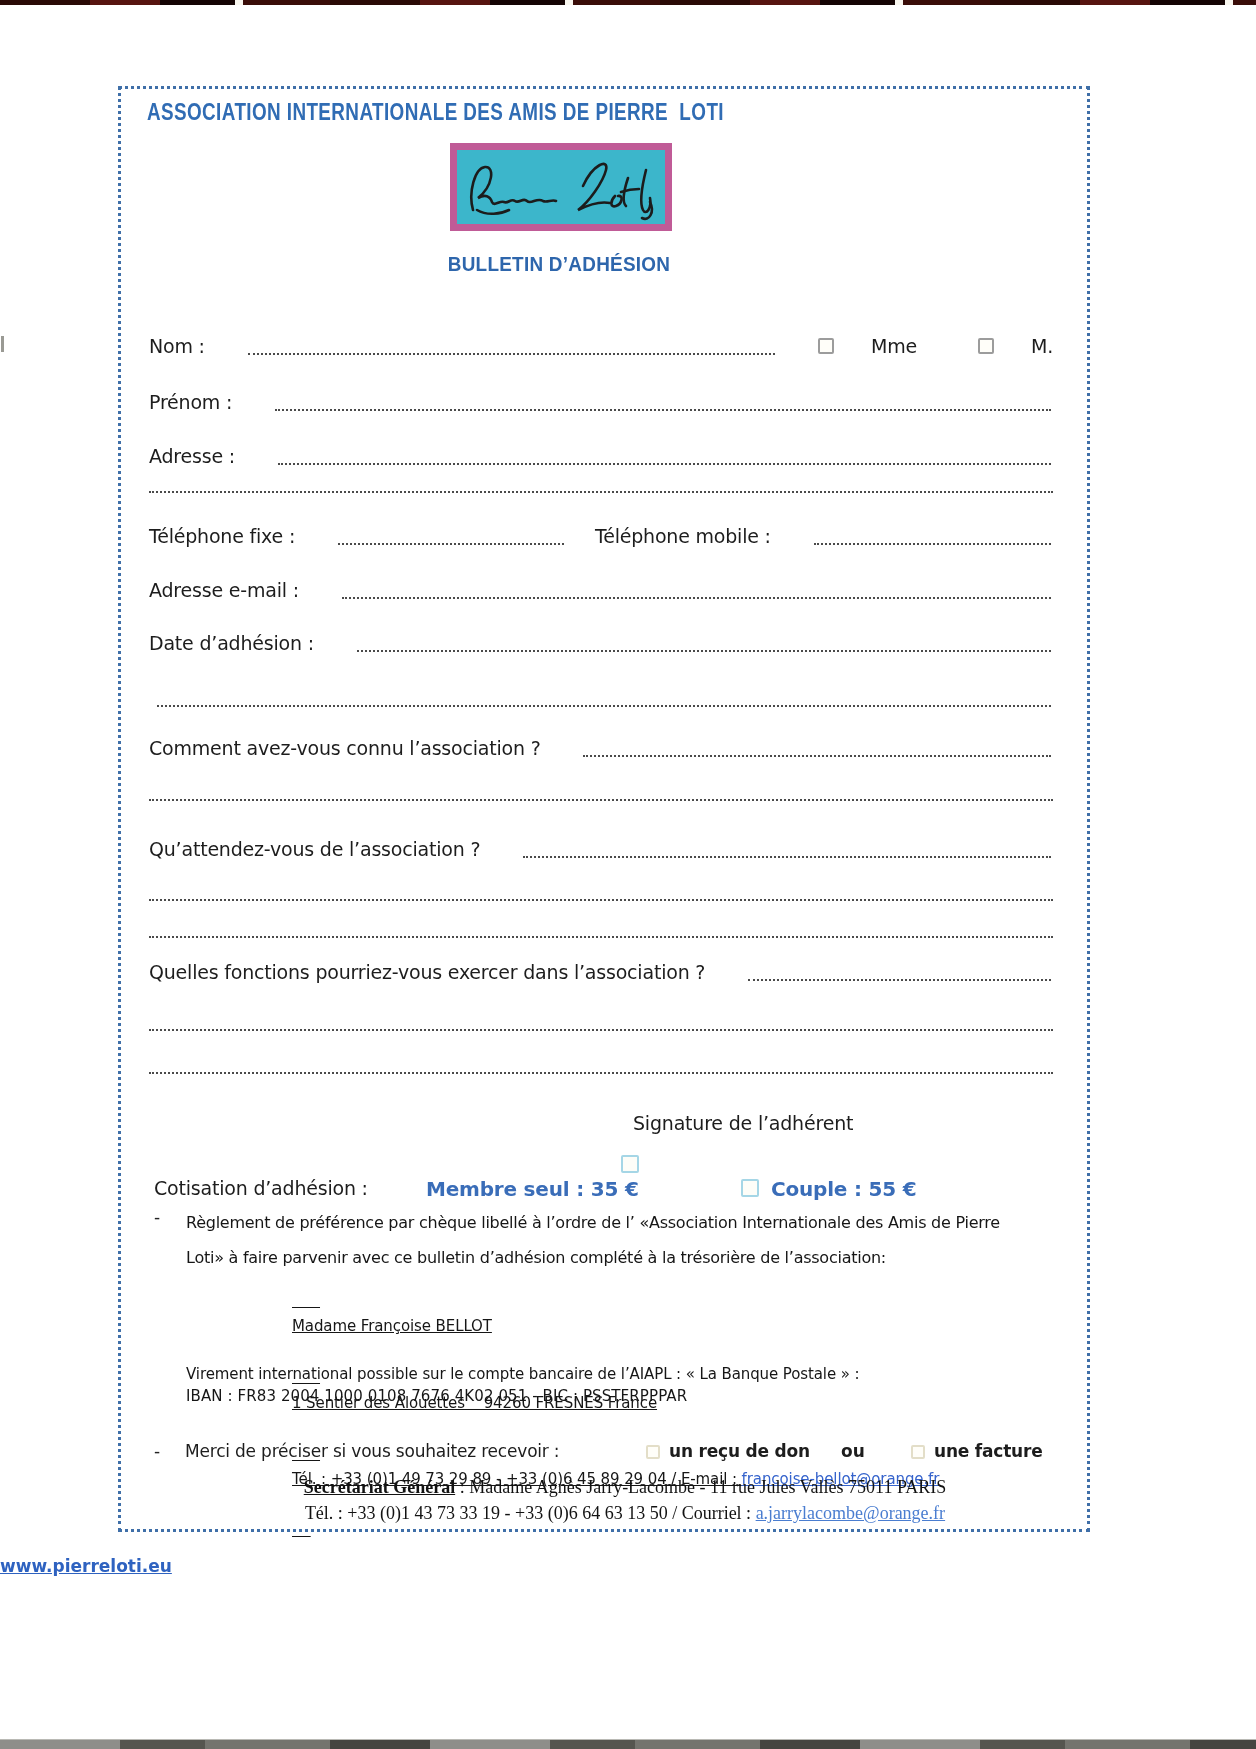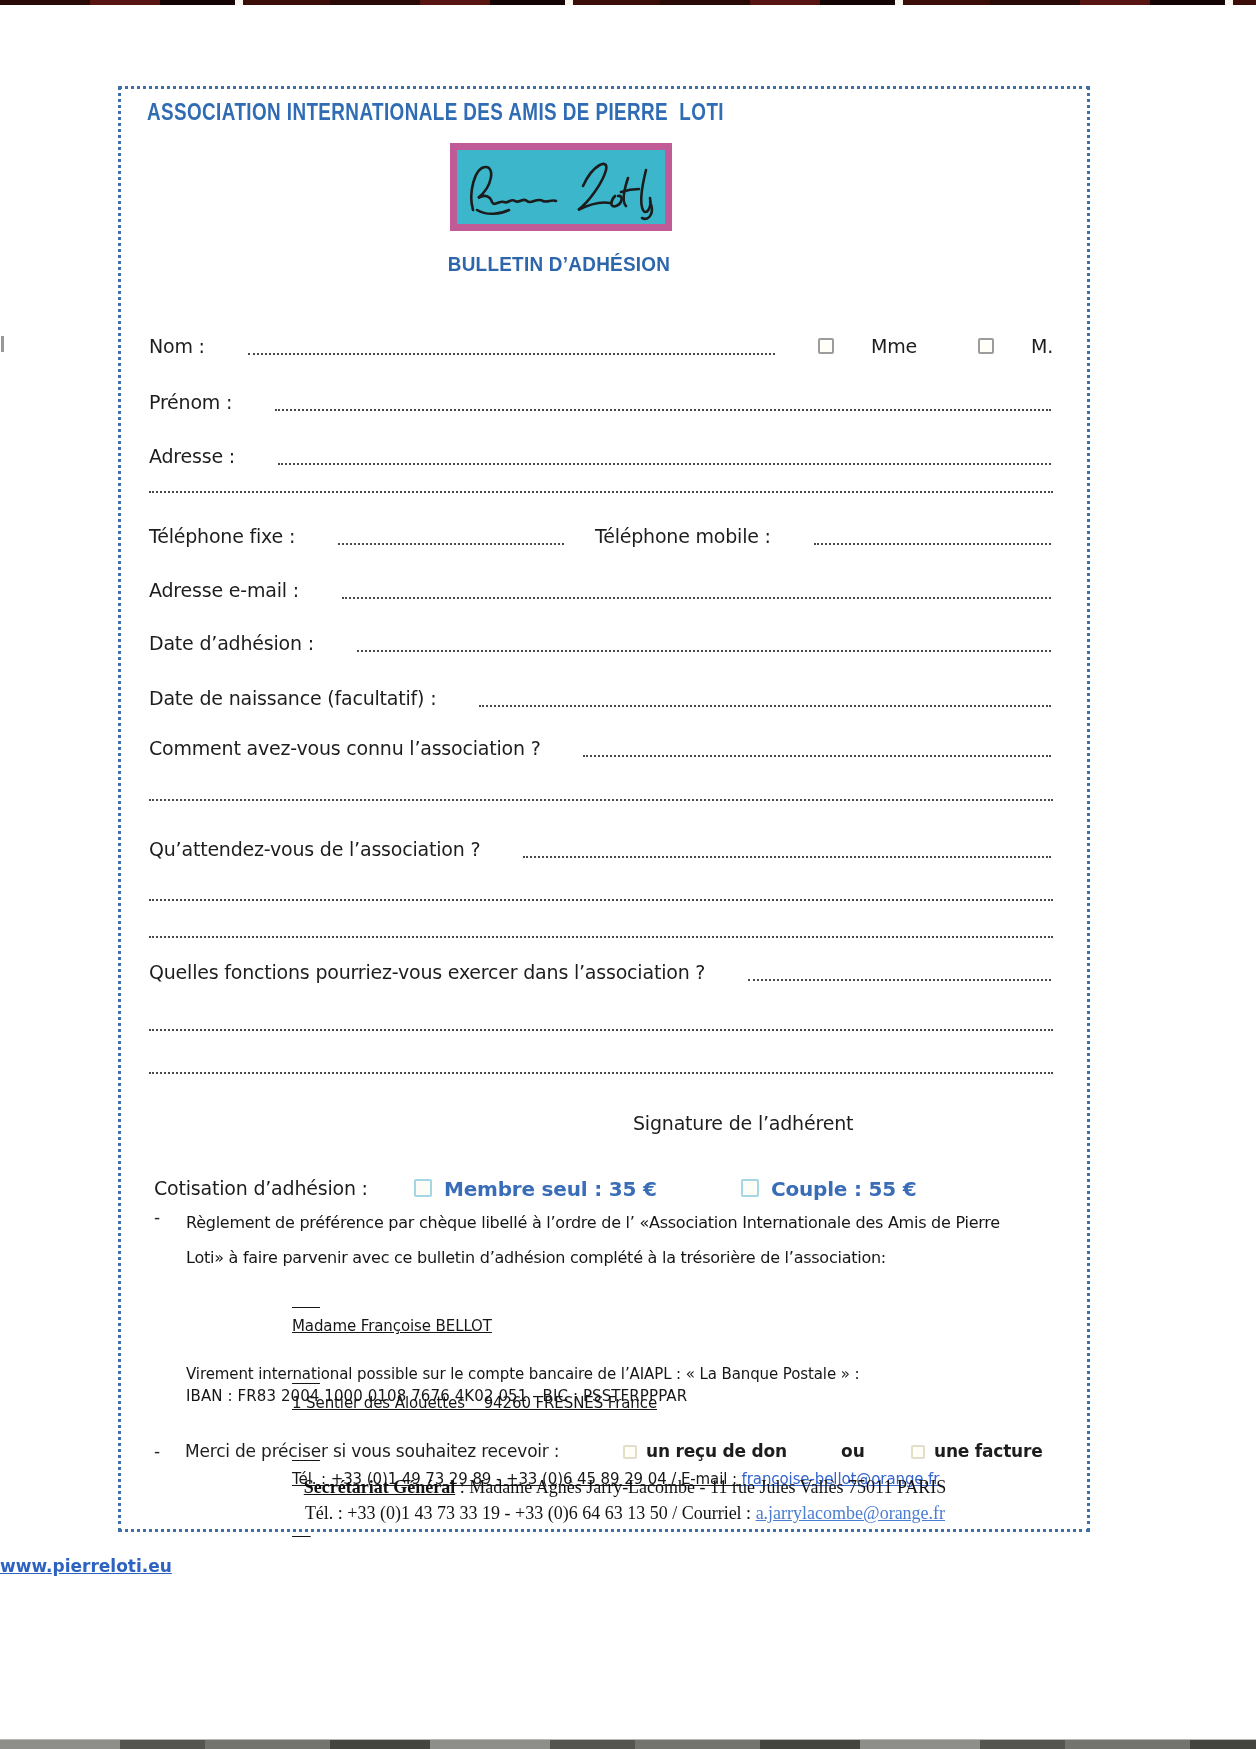--- a/index.html
+++ b/index.html
@@ -71,42 +71,42 @@
   .sig-label{position:absolute;left:512px;top:1023px;font-size:19px;letter-spacing:-.2px;}
 
   
   .cot-row{position:absolute;left:28px;right:34px;top:1078px;height:34px;}
   .cot-label{position:absolute;left:5px;bottom:2px;font-size:19px;letter-spacing:-.2px;}
   .cot-opt{position:absolute;bottom:0;display:flex;align-items:flex-end;}
   .cot-opt .bluecb{width:18px;height:18px;border:2px solid #a5d6e6;border-radius:2px;
       margin:0 0 4px 0;background:#fdfdf8;box-sizing:border-box;flex:none;}
   .cot-opt .optlbl{margin-left:12px;font-size:20px;font-weight:bold;color:#3a6db8;
       letter-spacing:-.2px;white-space:pre;}
-  .cot-opt.membre{left:265px;}
+  .cot-opt.membre{left:265px;flex-direction:column;}
   .cot-opt.couple{left:592px;}
 
   
   .dash{position:absolute;font-size:17px;color:#222;}
   .reglement-text{
     position:absolute;left:65px;width:845px;top:1116px;
     font-size:16px;line-height:35px;letter-spacing:-.25px;color:#161616;
   }
   .bellot{position:absolute;left:171px;top:1174px;font-size:15px;line-height:25.5px;
     letter-spacing:-.1px;color:#161616;white-space:pre;text-decoration:underline;}
   .linkblue{color:#3563cc;text-decoration:underline;cursor:pointer;}
   .virement{position:absolute;left:65px;top:1276px;font-size:15px;letter-spacing:-.1px;color:#161616;}
   .iban{position:absolute;left:65px;top:1298px;font-size:15px;letter-spacing:.1px;color:#161616;}
 
   .merci-row{position:absolute;left:28px;right:34px;top:1344px;height:30px;}
   .merci-row .mlabel{position:absolute;left:36px;bottom:2px;font-size:17px;letter-spacing:-.2px;}
   .merci-opt{position:absolute;bottom:2px;display:flex;align-items:flex-end;}
   .merci-opt .faintcb{width:14px;height:14px;border:2px solid #e3dec8;border-radius:2px;
      margin:0 0 2px 0;background:#fffef9;box-sizing:border-box;flex:none;}
   .merci-opt .molbl{margin-left:9px;font-size:17px;font-weight:bold;letter-spacing:-.2px;white-space:pre;}
-  .merci-opt.recu{left:474px;}
+  .merci-opt.recu{left:497px;}
   .merci-ou{position:absolute;left:692px;bottom:2px;font-size:17px;font-weight:bold;}
   .merci-opt.facture{left:762px;}
 
   .secretariat{
     position:absolute;left:0;right:0;top:1385px;text-align:center;padding-left:42px;
     font-family:"Liberation Serif","DejaVu Serif",serif;
     font-size:18px;line-height:26px;color:#121212;
   }
   .secretariat b{font-weight:bold;text-decoration:underline;}
   .secretariat .linkblue{color:#4a7dd0;}
@@ -177,21 +177,20 @@
       <span class="lbl">Adresse e-mail : </span>
       <span class="dots"></span>
     </div>
 
     <div class="frow" style="top:537px">
       <span class="lbl">Date d’adhésion : </span>
       <span class="dots"></span>
     </div>
 
     <div class="frow" style="top:592px">
-      <span class="lbl">Date de naissance (facultatif) : </span>
       <span class="dots"></span>
     </div>
 
     <div class="frow" style="top:642px">
       <span class="lbl">Comment avez-vous connu l’association ? </span>
       <span class="dots"></span>
     </div>
     <div class="drow" style="top:686px">
       <span class="line"></span>
     </div>

